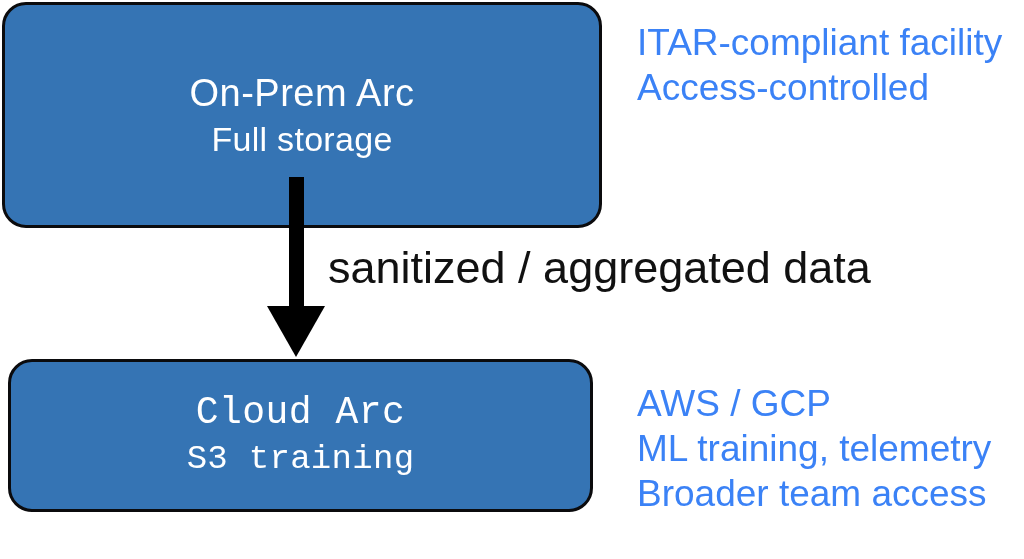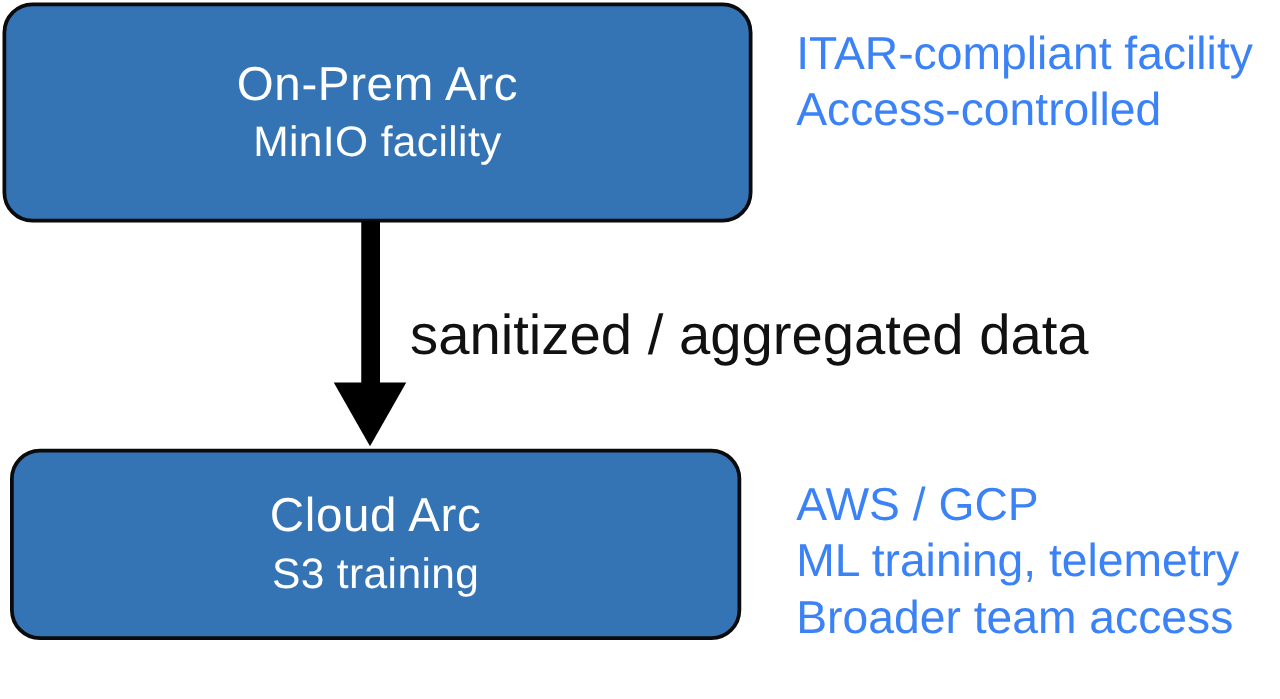--- a/index.html
+++ b/index.html
@@ -25,28 +25,29 @@
     flex-direction: column;
     justify-content: center;
     align-items: center;
     text-align: center;
     color: #ffffff;
   }
   .node-top {
     left: 2px;
     top: 2px;
     width: 600px;
-    height: 176px;
+    height: 226px;
     text-align: right;
   }
   .node-bottom {
     left: 8px;
     top: 359px;
     width: 585px;
     height: 153px;
+    font-family: Liberation Mono, monospace;
   }
   .node-title {
     font-size: 38px;
     line-height: 48px;
     letter-spacing: 0.5px;
     white-space: nowrap;
   }
   .node-sub {
     font-size: 34px;
     line-height: 45px;
@@ -91,21 +92,21 @@
     white-space: nowrap;
   }
 </style>
 </head>
 <body>
 
 <div class="canvas">
 
   <div class="node node-top">
     <div class="node-title">On-Prem Arc</div>
-    <div class="node-sub">MinIO facility</div>
+    <div class="node-sub">Full storage</div>
   </div>
 
   <div class="annotations annotations-top">
     <div>ITAR-compliant facility</div>
     <div>Access-controlled</div>
   </div>
 
   <div class="arrow-stem"></div>
   <div class="arrow-head"></div>
   <div class="edge-label">sanitized / aggregated data</div>

